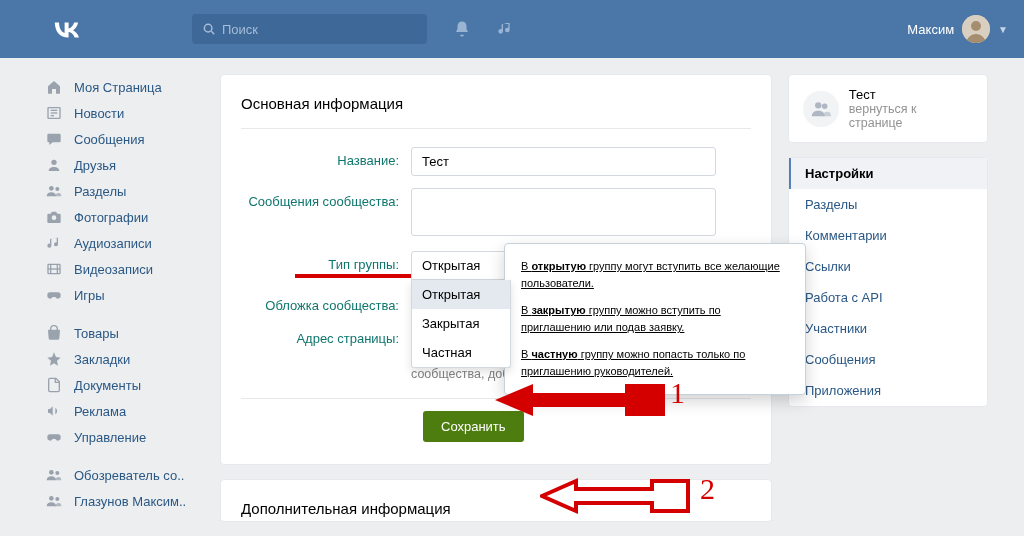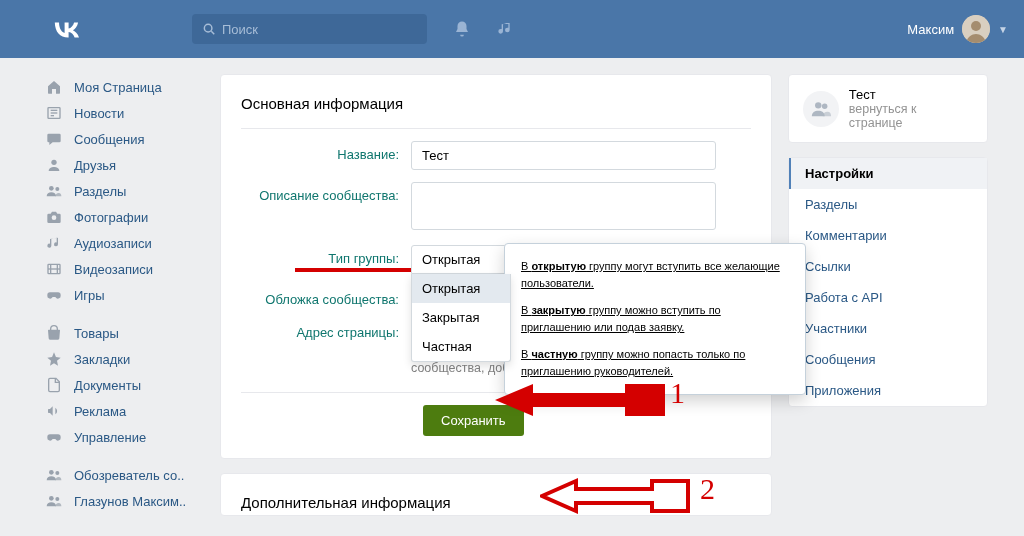--- a/index.html
+++ b/index.html
@@ -83,21 +83,21 @@
     border:1px solid #e7e8ec;
     border-radius:4px;
     padding: 20px 20px 22px 20px;
     margin-bottom: 14px;
   }
   .card h2 {
     font-size: 15px;
     font-weight: 400;
     padding-bottom: 16px;
     border-bottom: 1px solid #e7e8ec;
-    margin-bottom: 12px;
+    margin-bottom: 18px;
     color:#000;
   }
   .form-row {
     display:flex;
     align-items:flex-start;
     margin-bottom: 12px;
     position: relative;
   }
   .form-row label {
     width: 170px;
@@ -485,21 +485,21 @@
       <h2>Основная информация</h2>
 
       <div class="form-row">
         <label>Название:</label>
         <div class="field">
           <input class="text-input" value="Тест" style="">
         </div>
       </div>
 
       <div class="form-row">
-        <label>Описание сообщества:</label>
+        <label>Сообщения сообщества:</label>
         <div class="field">
           <textarea class="textarea" style=""></textarea>
         </div>
       </div>
 
       <div class="form-row" style="position:relative;">
         <div class="red-underline"></div>
         <label>Тип группы:</label>
         <div class="field" style="position:relative;">
           <div class="select-box">

